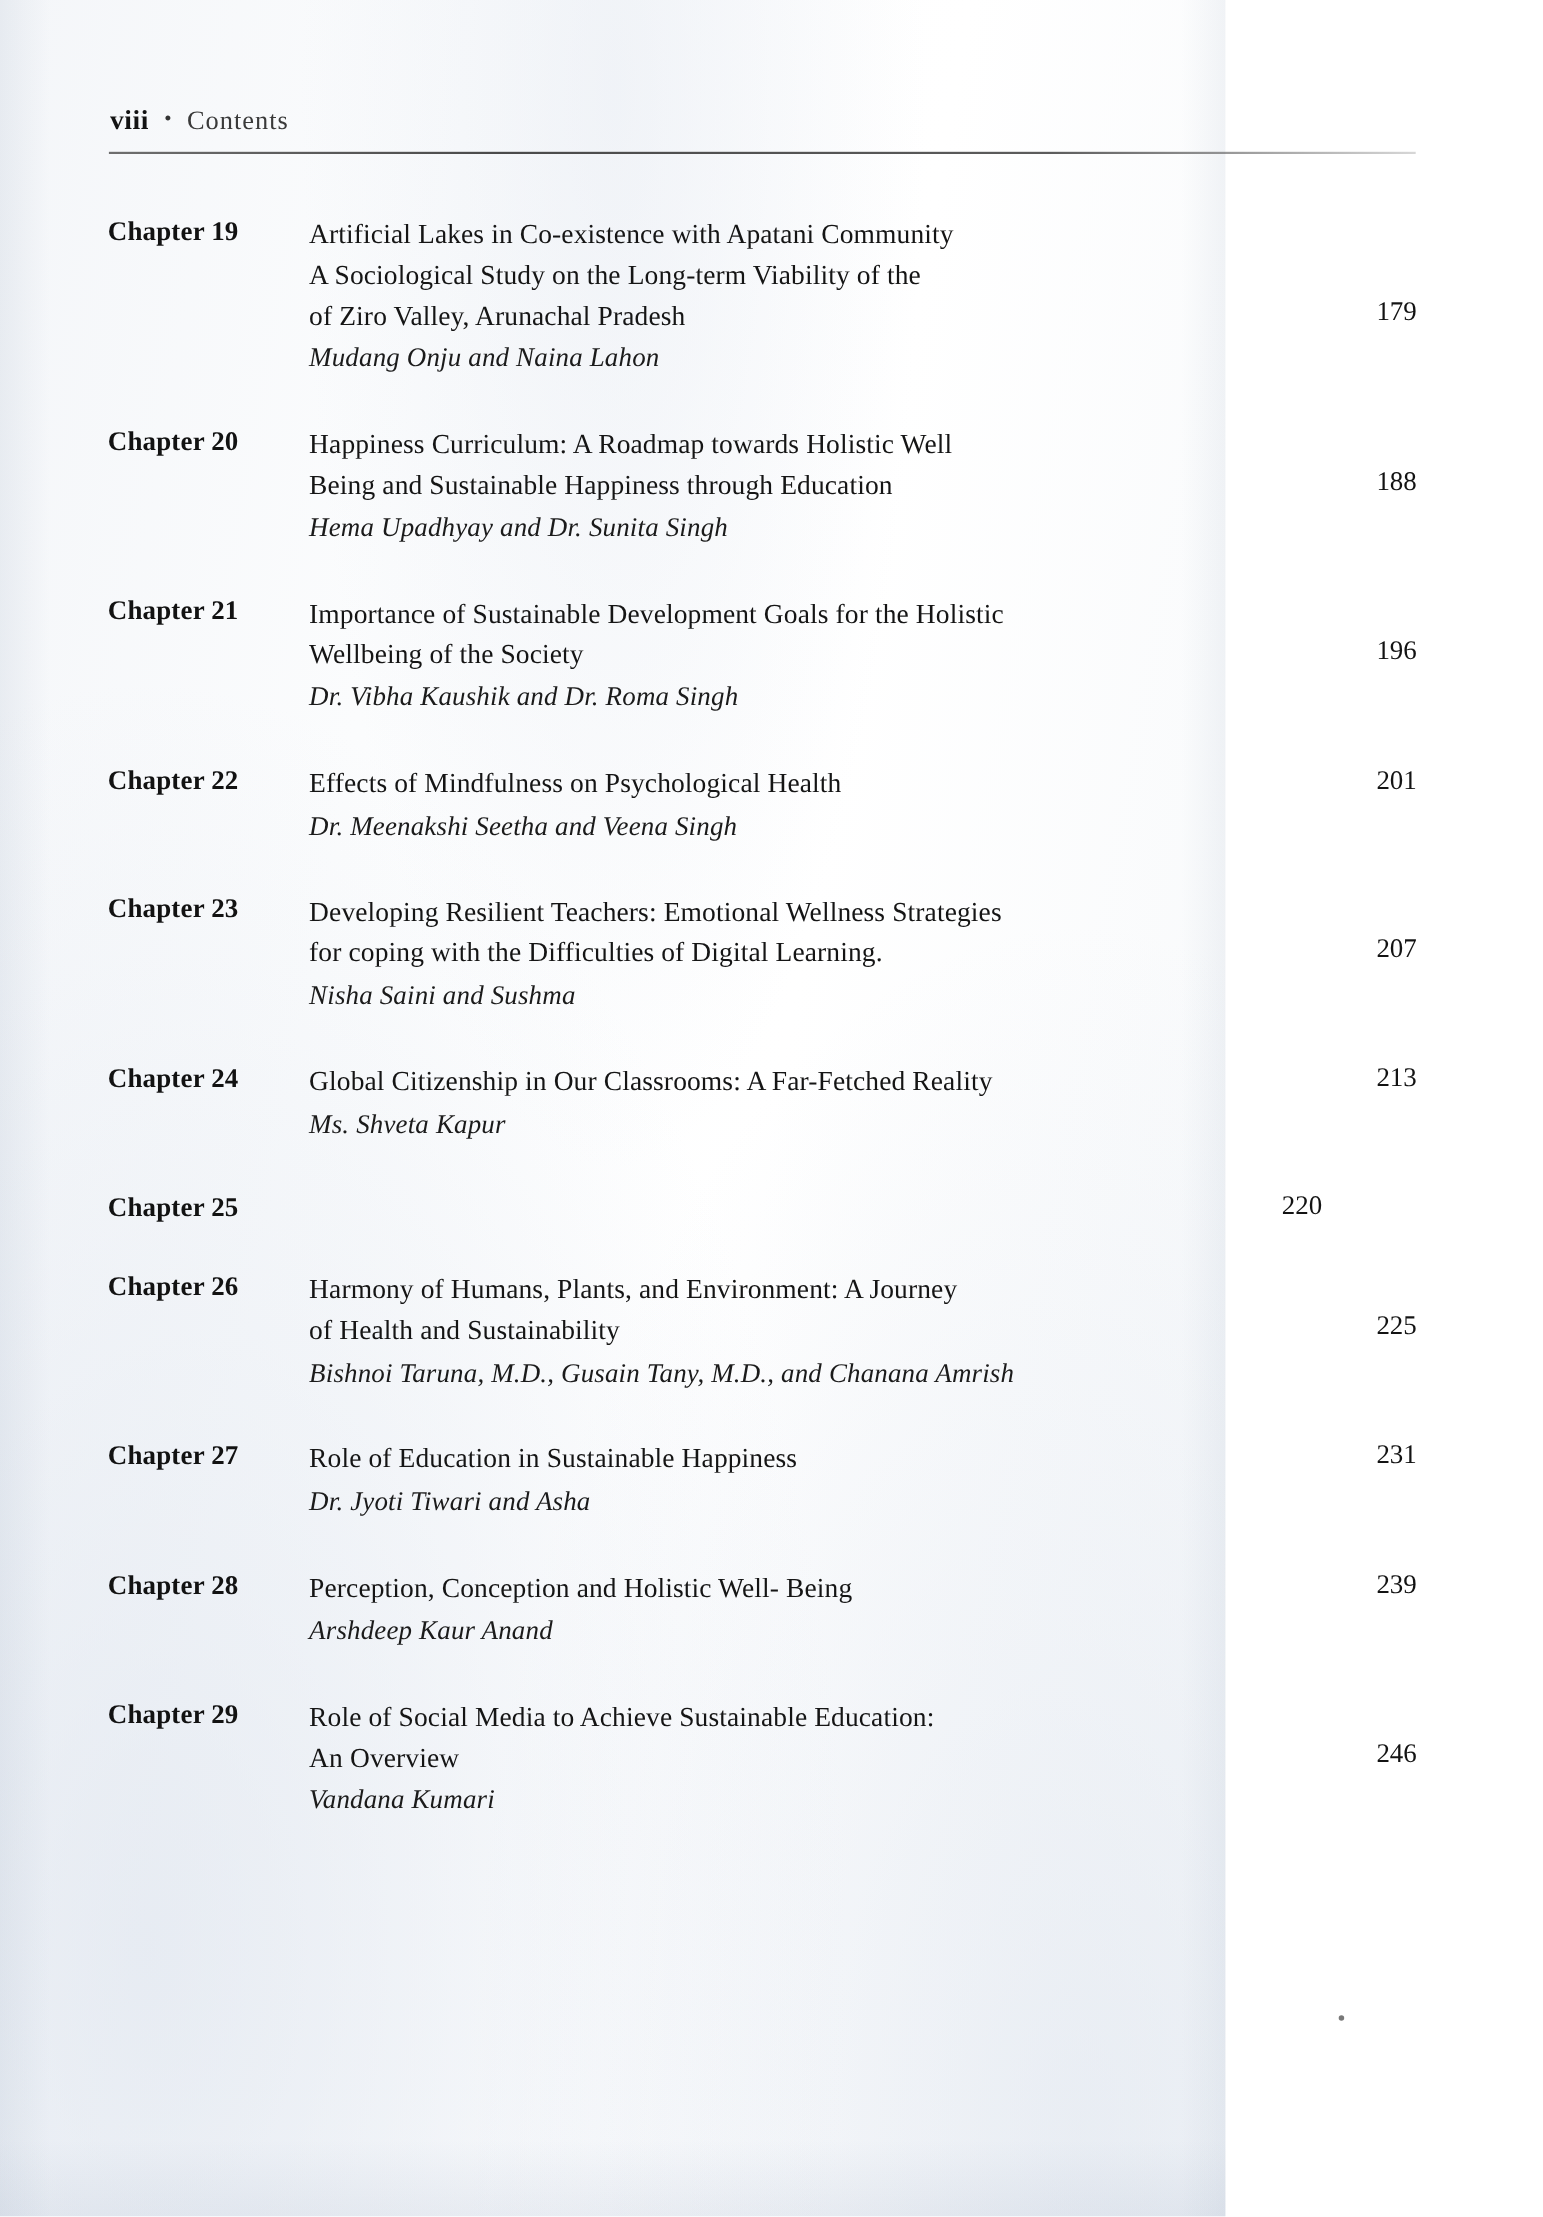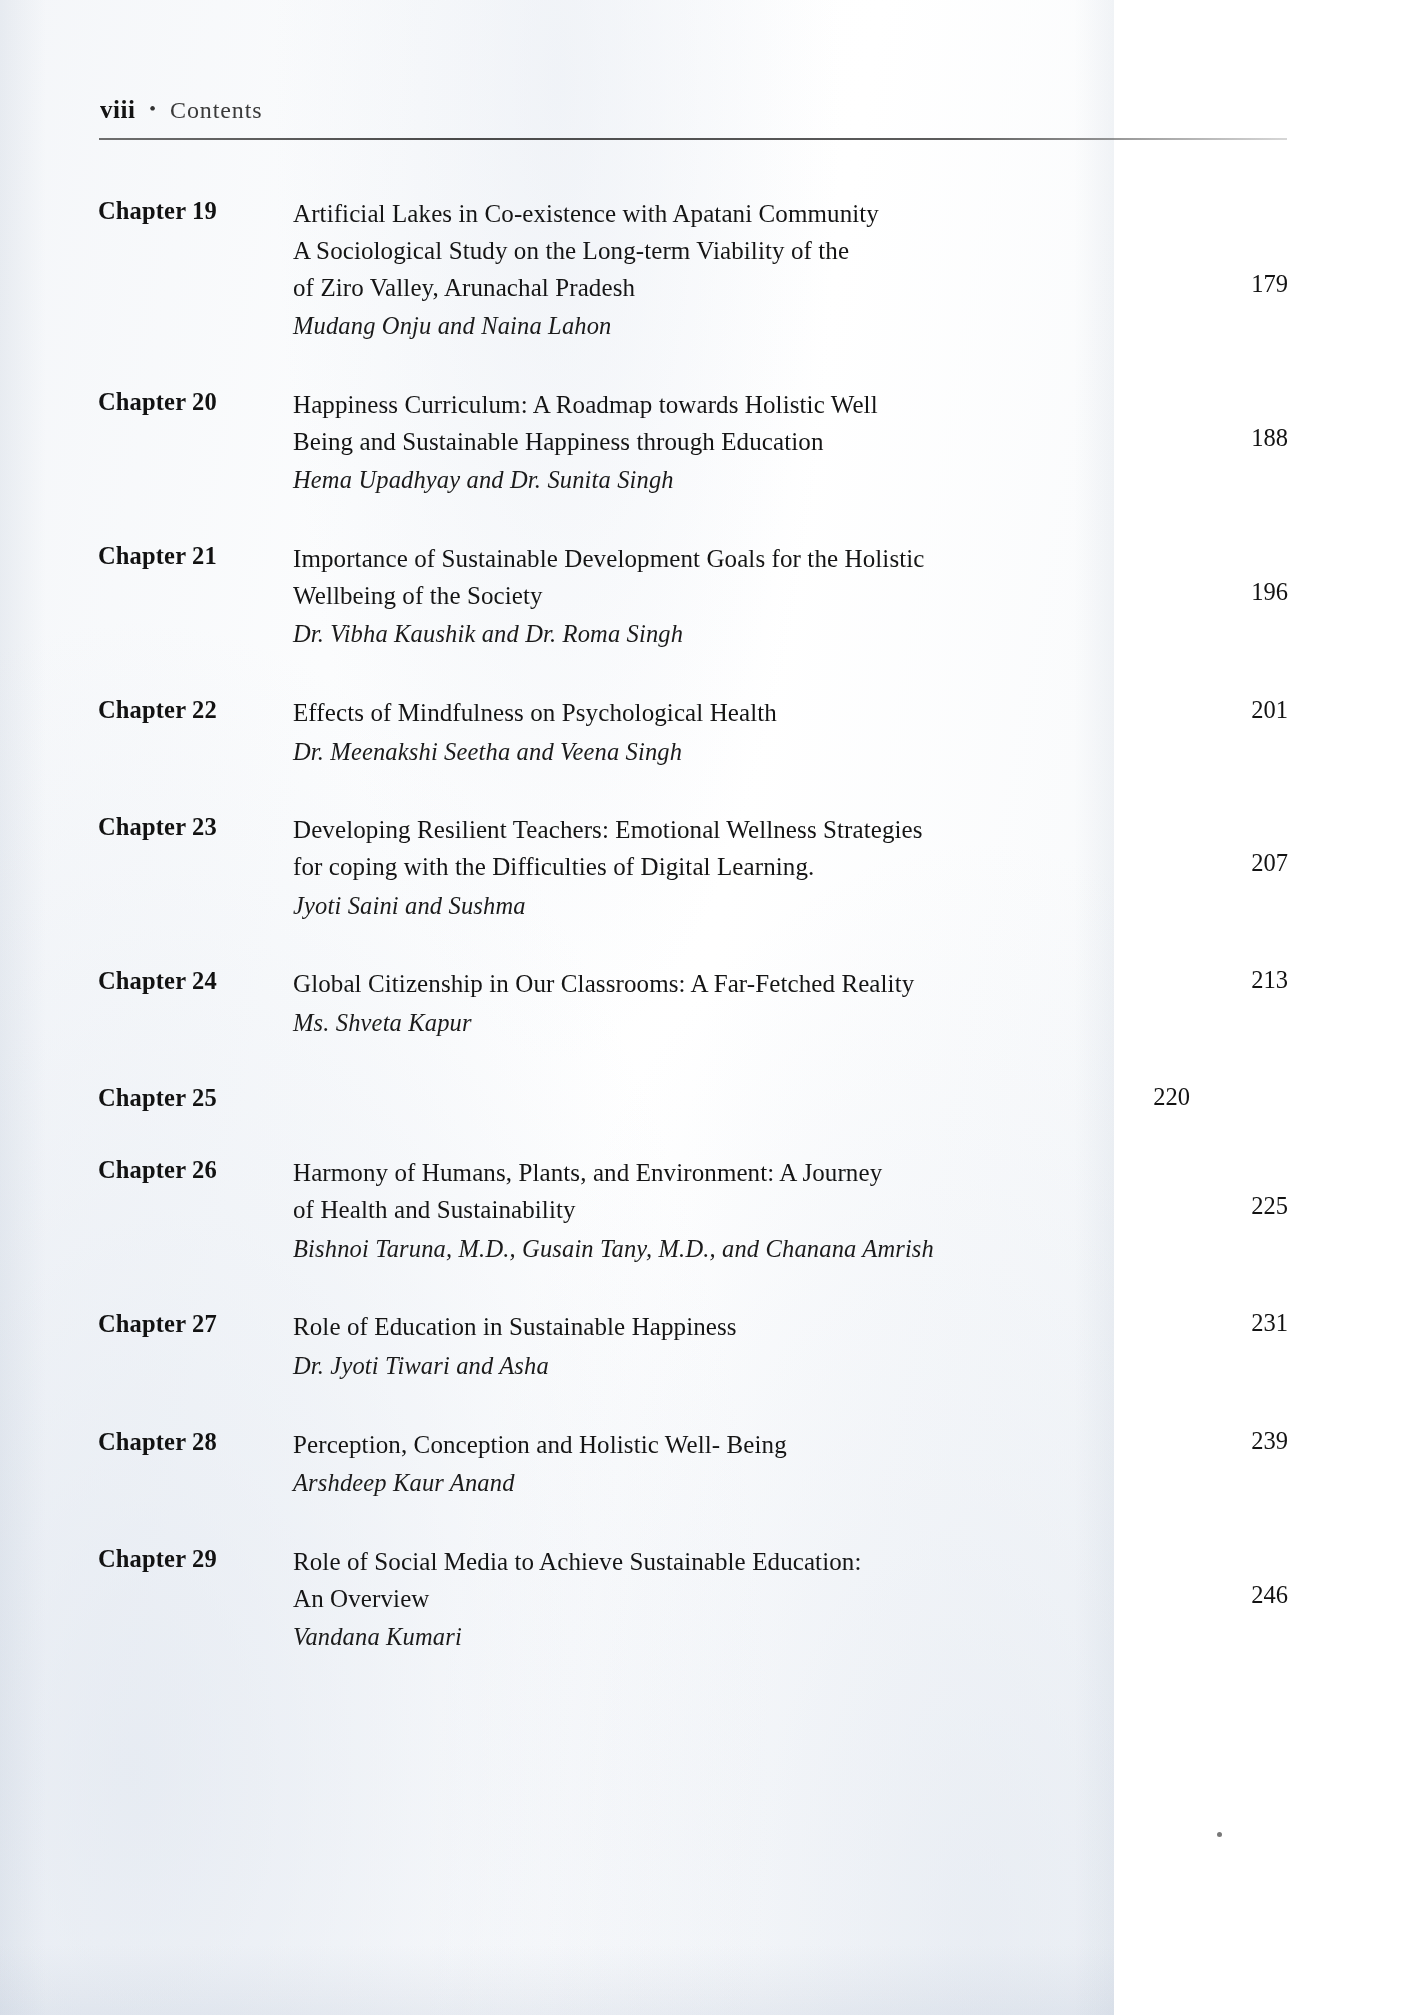--- a/index.html
+++ b/index.html
@@ -75,21 +75,21 @@
   }
 
   
   .toc {
     margin-top: 56px;
     width: 1190px;
   }
   .entry {
     display: grid;
     grid-template-columns: 183px 1fr 86px;
-    column-gap: 12px;
+    column-gap: 0;
     margin-bottom: 43px;
   }
   .chap-label {
     font-weight: bold;
     font-size: 24.5px;
     color: #121212;
     white-space: nowrap;
     letter-spacing: 0.15px;
     padding-top: 1px;
   }
@@ -189,21 +189,21 @@
           </div>
           <div class="page-col">
             <span class="page-num" style="top: 1px;">201</span>
           </div>
         </div>
         <div class="entry">
           <div class="chap-label">Chapter 23</div>
           <div class="entry-body">
             <div class="title-line">Developing Resilient Teachers: Emotional Wellness Strategies</div>
             <div class="title-line">for coping with the Difficulties of Digital Learning.</div>
-            <div class="authors">Jyoti Saini and Sushma</div>
+            <div class="authors">Nisha Saini and Sushma</div>
           </div>
           <div class="page-col">
             <span class="page-num" style="top: 36.8px;">207</span>
           </div>
         </div>
         <div class="entry">
           <div class="chap-label">Chapter 24</div>
           <div class="entry-body">
             <div class="title-line">Global Citizenship in Our Classrooms: A Far-Fetched Reality</div>
             <div class="authors">Ms. Shveta Kapur</div>

